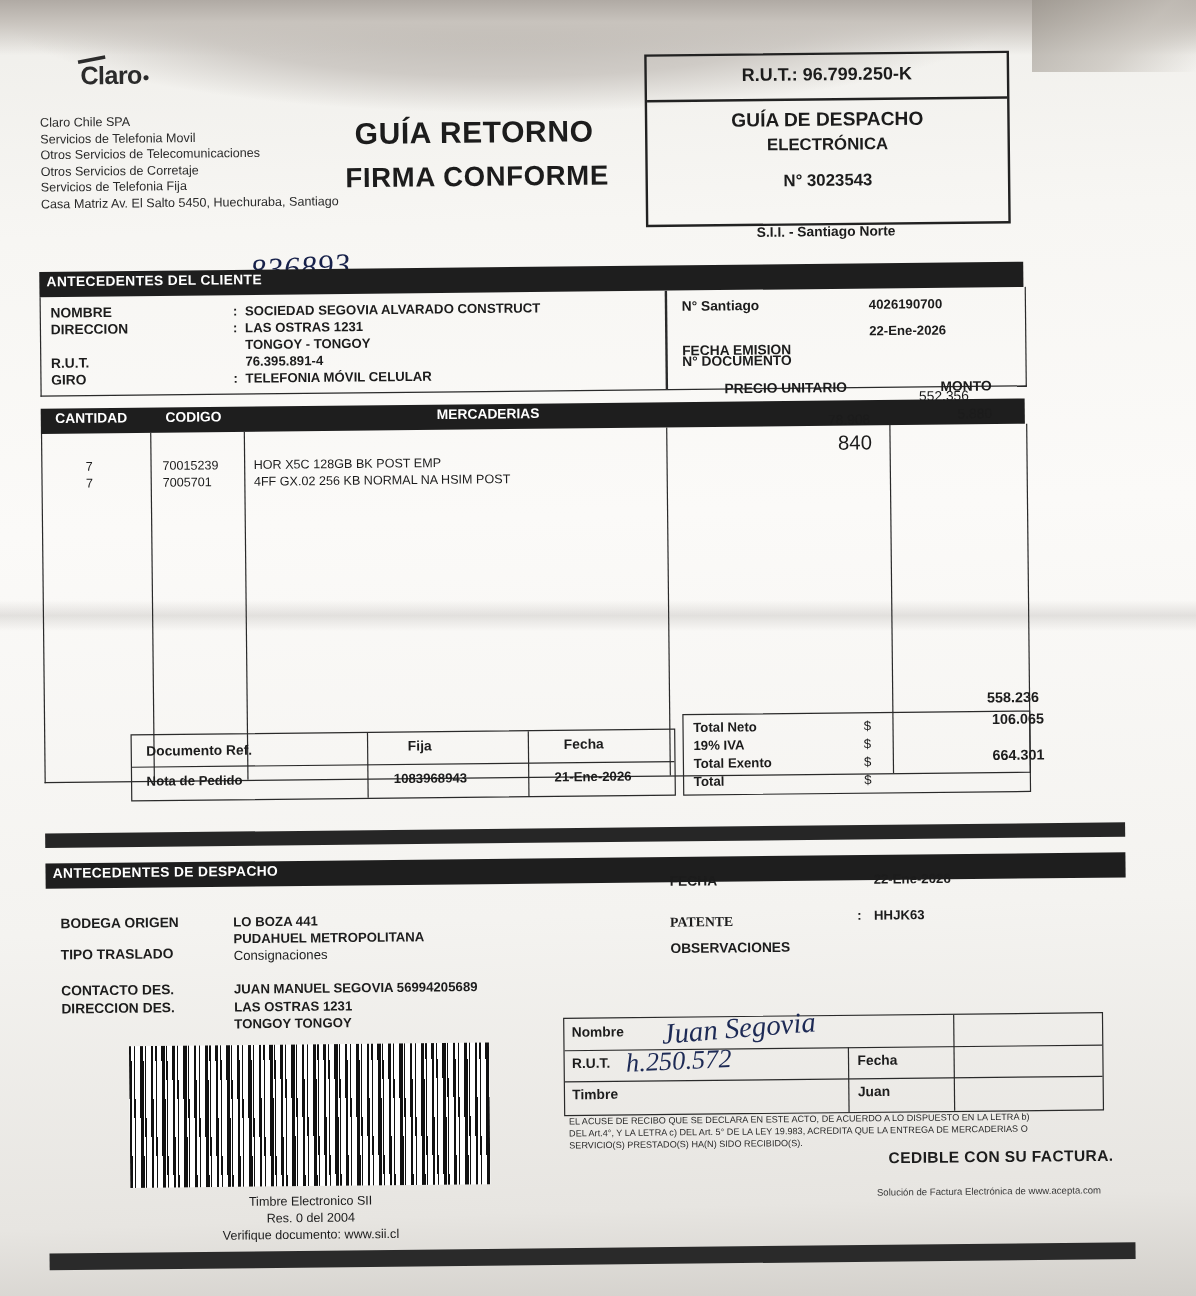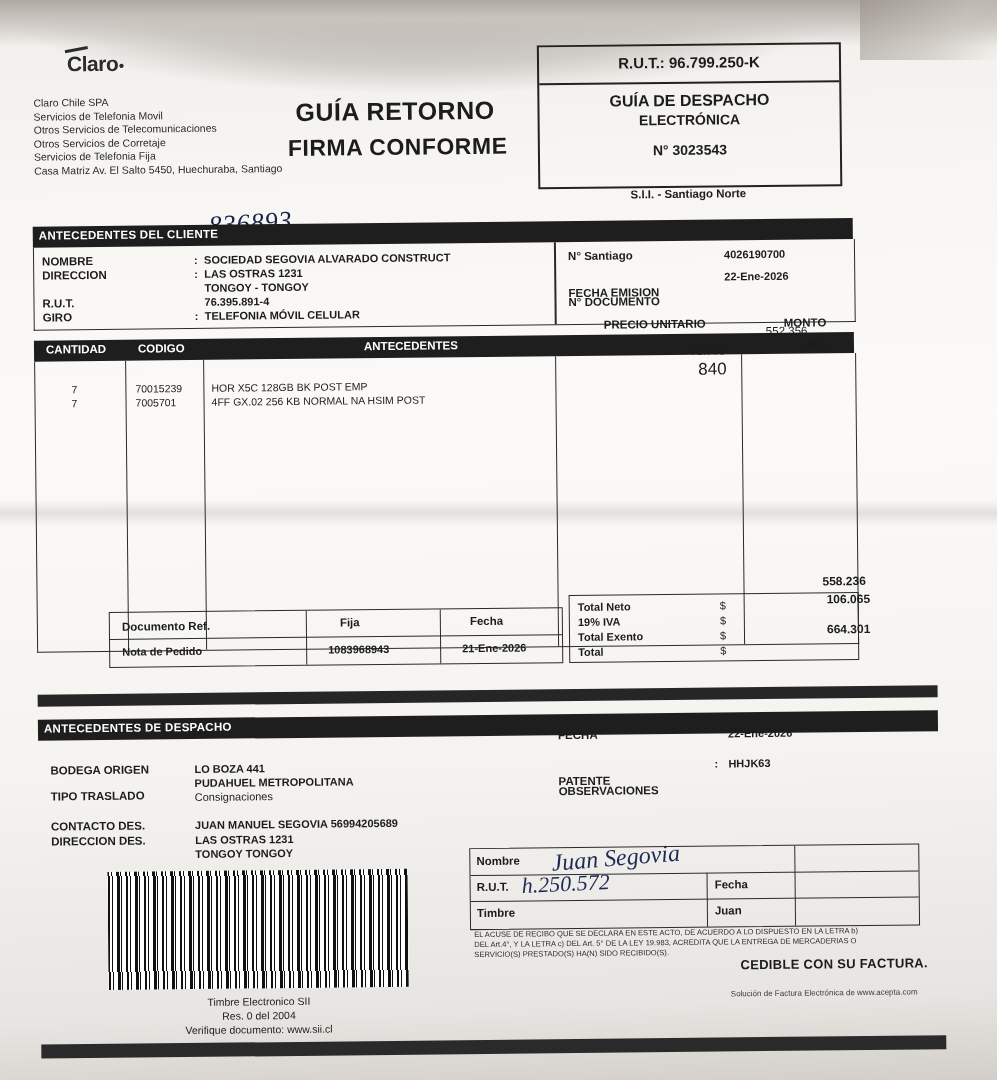--- a/index.html
+++ b/index.html
@@ -165,21 +165,21 @@
   </div>
 
   <div class="blk ibarwrap">
     <div class="pu-row">
       <span class="lbl" style="left:50px;top:0;">PRECIO UNITARIO</span>
       <span class="lbl" style="left:230px;top:0;">MONTO</span>
     </div>
     <div class="ibar"></div>
     <span class="ihead" style="left:12px;">CANTIDAD</span>
     <span class="ihead" style="left:104px;">CODIGO</span>
-    <span class="ihead" style="left:330px;">ANTECEDENTES</span>
+    <span class="ihead" style="left:330px;">MERCADERIAS</span>
   </div>
 
   <div class="blk igrid">
     <div class="vline" style="left:90px;"></div>
     <div class="vline" style="left:168px;"></div>
     <div class="vline" style="left:520px;"></div>
     <div class="vline" style="left:706px;"></div>
 
     <div>
       <span class="irow" style="left:36px;top:22px;">7</span>
@@ -238,21 +238,21 @@
     <span class="lbl" style="left:12px;top:95px;">DIRECCION DES.</span>
 
     <span class="val" style="left:156px;top:24px;">LO BOZA 441</span>
     <span class="val" style="left:156px;top:38px;">PUDAHUEL  METROPOLITANA</span>
     <span class="val" style="left:156px;top:52px;font-weight:normal;text-align:right;">Consignaciones</span>
     <span class="val" style="left:156px;top:80px;">JUAN MANUEL SEGOVIA 56994205689</span>
     <span class="val" style="left:156px;top:95px;">LAS OSTRAS 1231</span>
     <span class="val" style="left:156px;top:109px;">TONGOY  TONGOY</span>
 
     <span class="lbl" style="left:520px;top:-6px;">FECHA</span>
-    <span class="lbl" style="left:520px;top:40px;">PATENTE</span>
+    <span class="lbl" style="left:520px;top:28px;font-family:Liberation Serif, serif;">PATENTE</span>
     <span class="lbl" style="left:520px;top:50px;">OBSERVACIONES</span>
 
     <span class="val" style="left:690px;top:-6px;">22-Ene-2026</span>
     <span class="val" style="left:676px;top:24px;">:</span>
     <span class="val" style="left:690px;top:24px;">HHJK63</span>
   </div>
 
   <div class="blk sbox">
     <div class="hl" style="top:26px;"></div>
     <div class="hl" style="top:52px;"></div>

